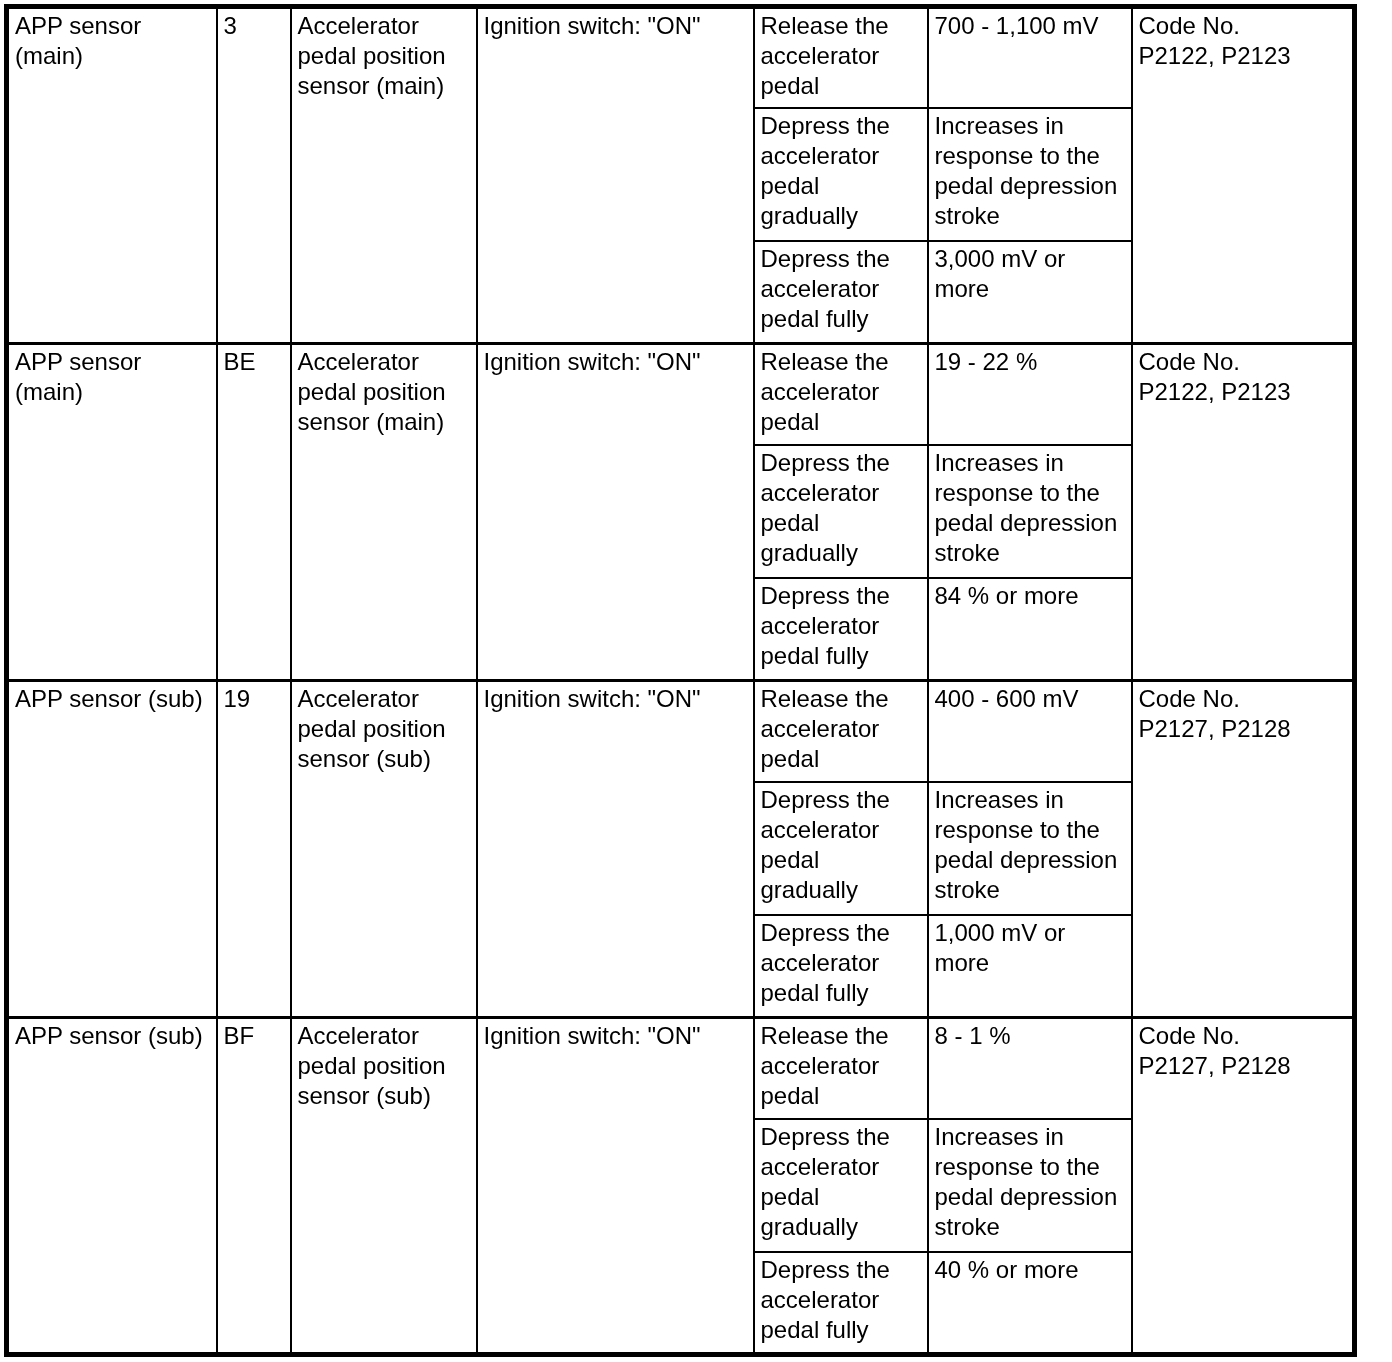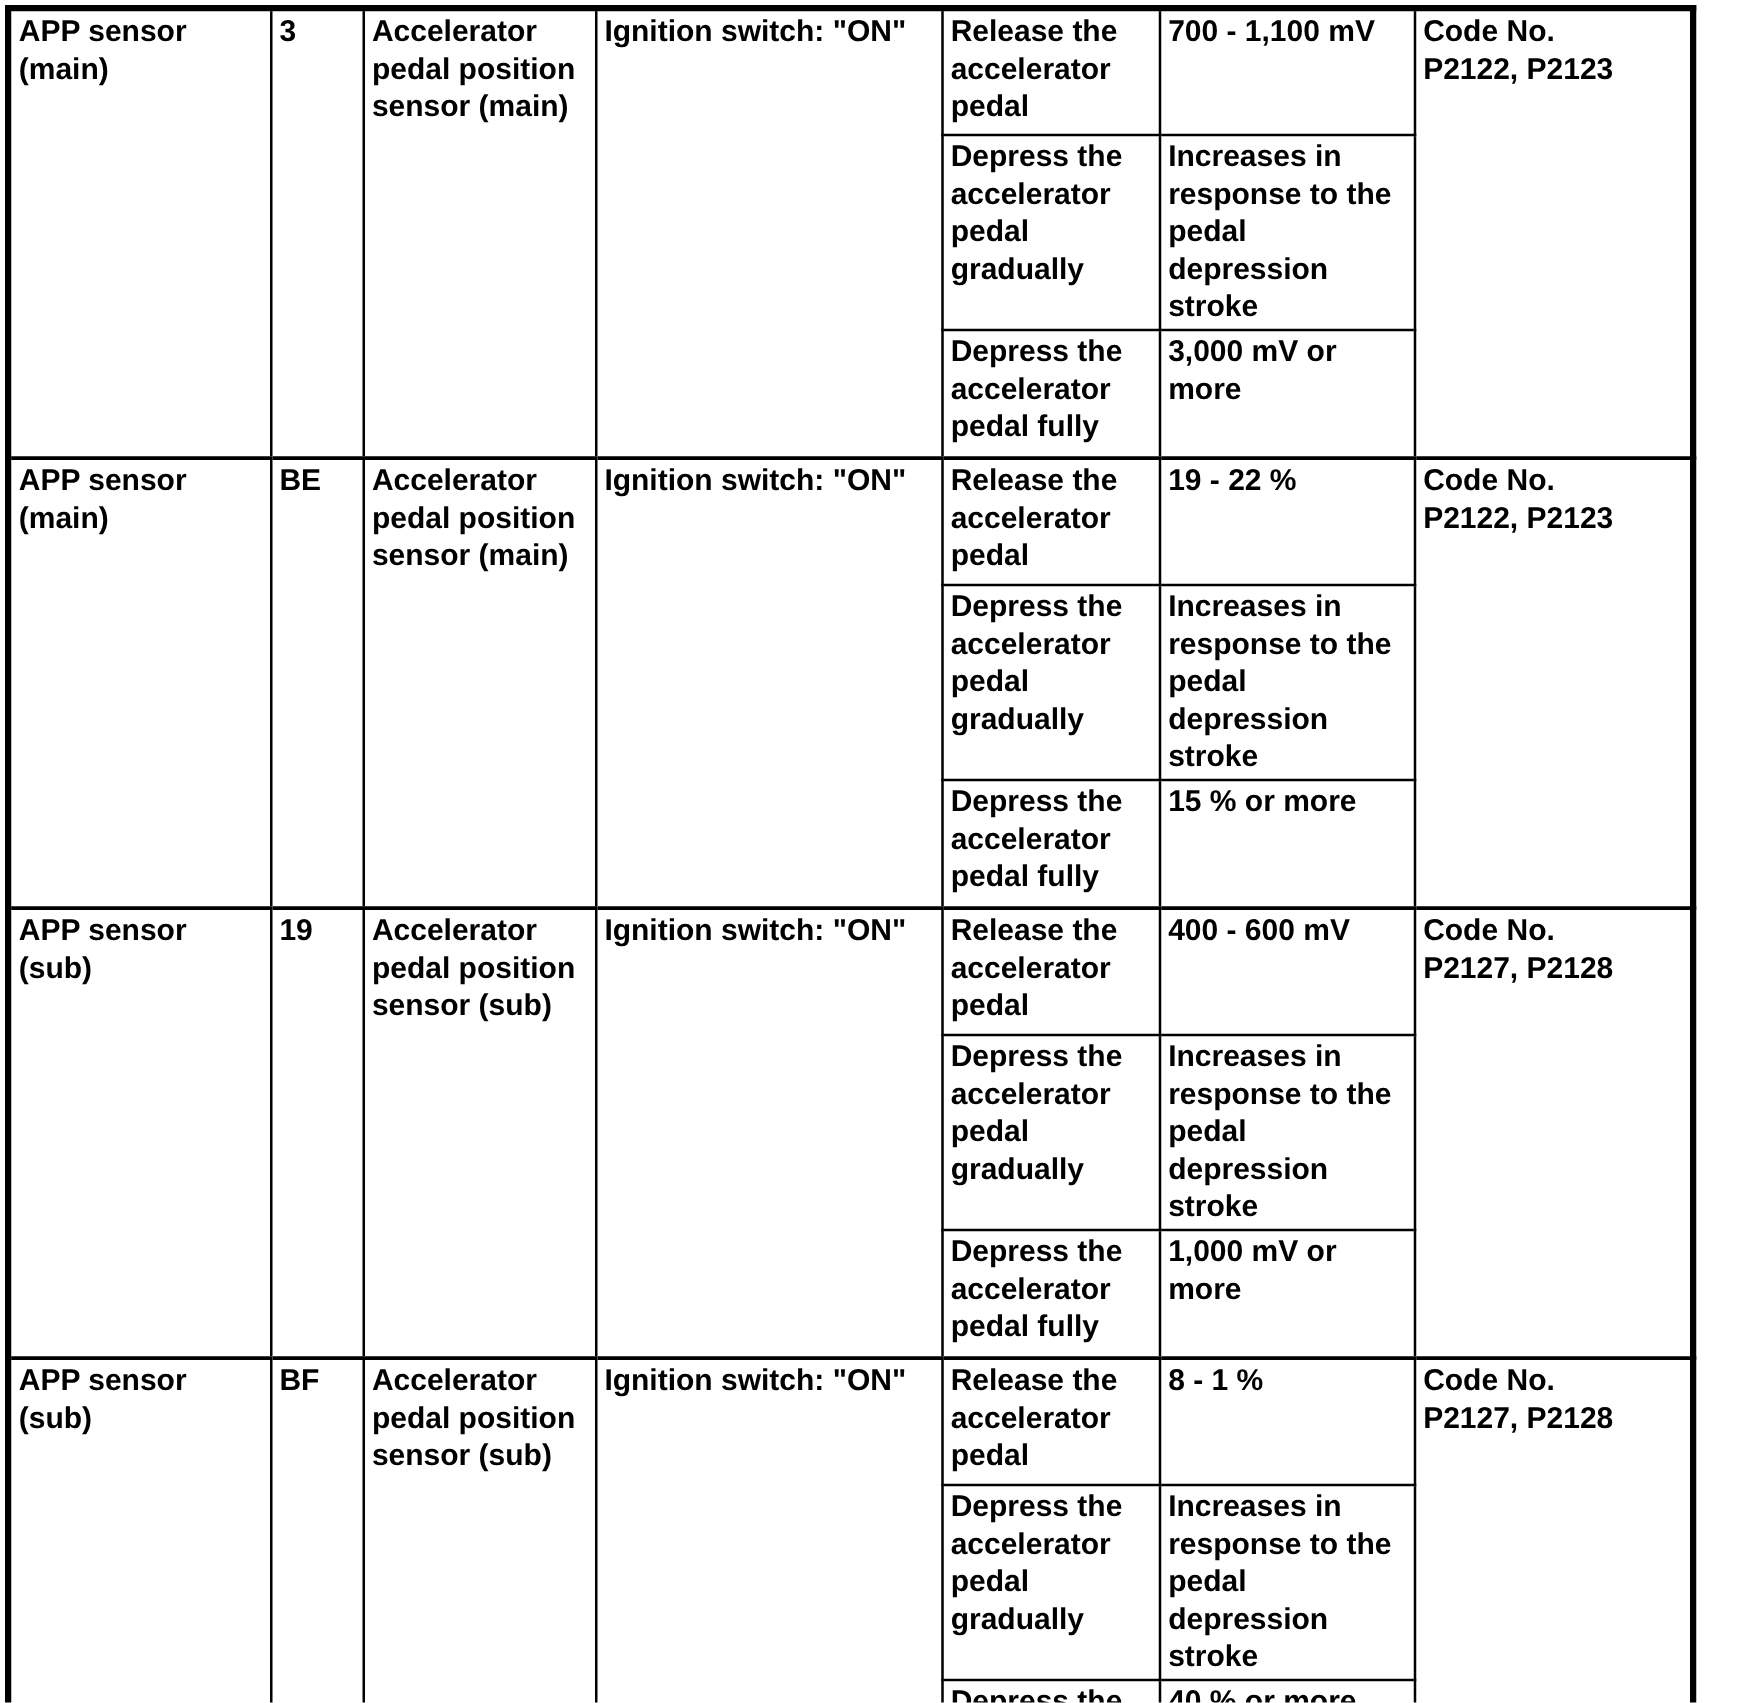--- a/index.html
+++ b/index.html
@@ -20,21 +20,20 @@
     border: 5px solid #000000;
   }
   table.spec td {
     border: 2px solid #000000;
     vertical-align: top;
     padding: 2px 6px;
     font-size: 24px;
     line-height: 30px;
     white-space: pre-line;
     overflow: hidden;
-    font-weight: bold;
   }
   
   table.spec tr.group-start td {
     border-top-width: 3px;
   }
   tr.sub-1 { height: 101px; }
   tr.sub-2 { height: 133px; }
   tr.sub-3 { height: 103px; }
   col.c1 { width: 210px; }
   col.c2 { width: 74px; }
@@ -114,21 +113,21 @@
 gradually</td>
     <td>Increases in
 response to the
 pedal depression
 stroke</td>
   </tr>
   <tr class="sub-3">
     <td>Depress the
 accelerator
 pedal fully</td>
-    <td>15 % or more</td>
+    <td>84 % or more</td>
   </tr>
 
   <tr class="group-start sub-1">
     <td rowspan="3">APP sensor (sub)</td>
     <td rowspan="3">19</td>
     <td rowspan="3">Accelerator
 pedal position
 sensor (sub)</td>
     <td rowspan="3">Ignition switch: "ON"</td>
     <td>Release the

